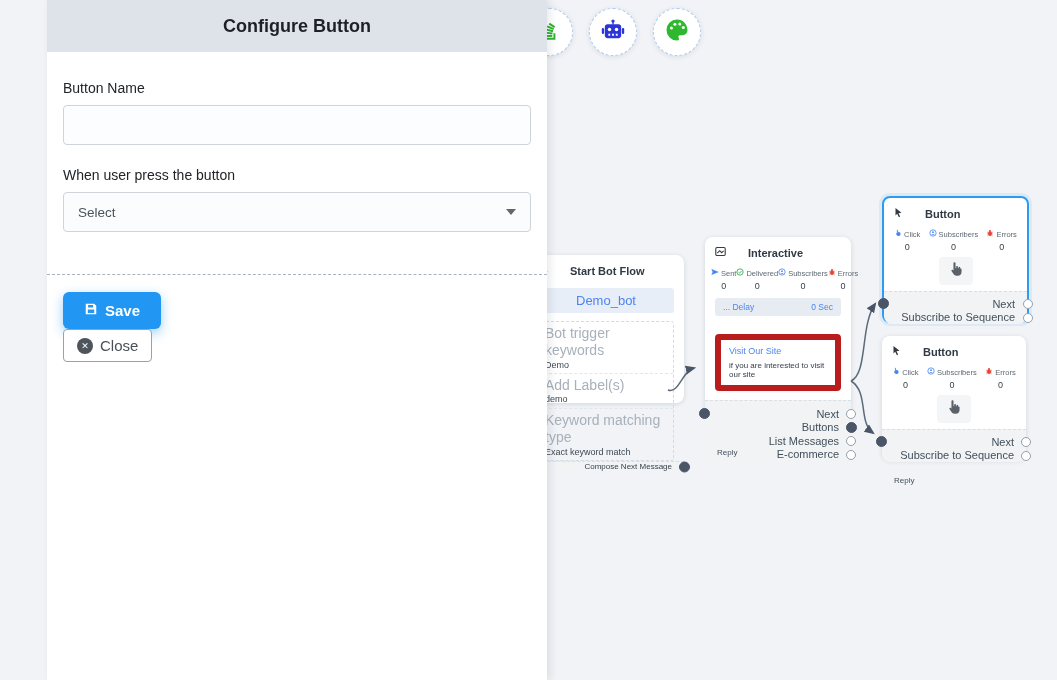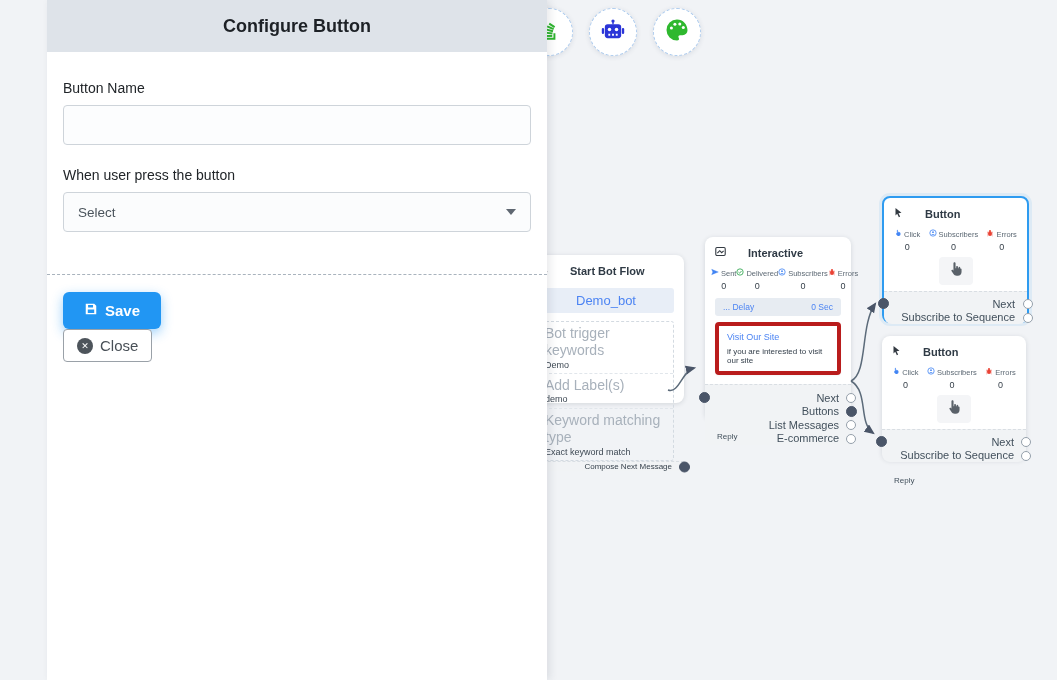--- a/index.html
+++ b/index.html
@@ -42,21 +42,21 @@
   .frow { padding: 2.5px 6px; }
   .frow + .frow { border-top: 1px dashed #e1e6eb; }
   .flabel { font-size: 14px; color: #a8b1bb; line-height: 1.25; }
   .fvalue { font-size: 9px; color: #3e4954; line-height: 1.25; }
   .compose-footer { height: 26px; display: flex; align-items: center; justify-content: flex-end;
     padding-right: 12px; font-size: 8px; color: #37424d; }
 
   
   .delay-bar { margin: 5px 10px; background: #e7ecf2; border-radius: 3px; display: flex;
     justify-content: space-between; padding: 4px 8px; font-size: 8.5px; color: #4c84f3; }
-  .msg-box { margin: 1px 10px 9px; background: #fff; border: 4px solid #b91c1c; border-radius: 4px;
+  .msg-box { margin: 13px 10px 9px; background: #fff; border: 6px solid #b91c1c; border-radius: 4px;
     padding: 6px 8px; box-shadow: 0 1px 2px rgba(0,0,0,.04); }
   .msg-title { font-size: 9px; color: #4c84f3; }
   .msg-body { font-size: 8px; color: #36414c; margin-top: 5px; }
 
   
   .hand-wrap { display: flex; justify-content: center; padding: 3px 0 6px; }
   .hand-bg { background: #f4f5f7; border-radius: 4px; padding: 2px 8px; }
   .selected { border: 2px solid #2e9bf0; box-shadow: 0 0 0 3px rgba(46,155,240,.10); }
 
   

